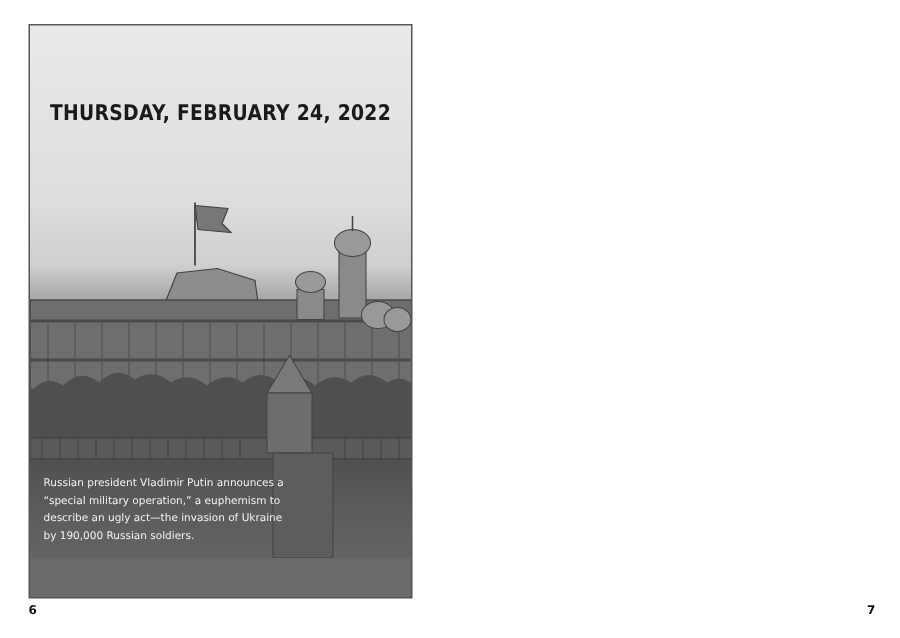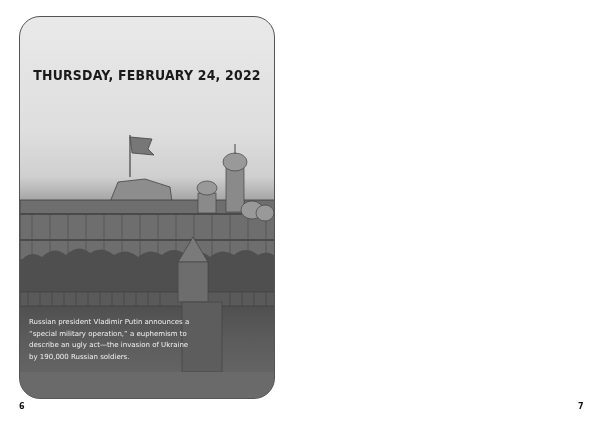--- a/index.html
+++ b/index.html
@@ -1,20 +1,20 @@
 <!DOCTYPE html>
 <html><head>
 <meta charset="utf-8">
 <style>
   html,body{margin:0;padding:0;}
   body{width:600px;height:425px;background:#ffffff;position:relative;overflow:hidden;font-family:"DejaVu Sans",sans-serif;}
   .page{position:absolute;top:0;height:425px;width:300px;}
   .page.left{left:0;}
   .page.right{left:300px;}
-  .panel{position:absolute;box-sizing:border-box;overflow:hidden;border-radius:21px;}
+  .panel{position:absolute;box-sizing:border-box;overflow:hidden;}
   .panel.left-panel{left:19px;top:16px;width:256px;height:383px;border:1px solid #555;
     background:linear-gradient(180deg,#e9e9e9 0%,#dedede 30%,#cfcfcf 42%,#8a8a8a 52%,#5a5a5a 62%,#4b4b4b 72%,#5c5c5c 85%,#6a6a6a 100%);}
   .title{position:absolute;left:0;right:0;top:50px;text-align:center;font-family:"DejaVu Sans",sans-serif;font-weight:bold;font-size:12.5px;letter-spacing:0.2px;color:#1a1a1a;transform:scaleY(1.15);}
   .caption{position:absolute;left:9px;top:300px;width:165px;font-family:"DejaVu Sans",sans-serif;font-size:7px;line-height:11.5px;color:#f2f2f2;}
   .page-num{position:absolute;top:402px;font-family:"DejaVu Sans",sans-serif;font-weight:bold;font-size:8px;color:#111;}
   svg{position:absolute;left:0;top:0;}
 </style>
 </head>
 <body>
 

